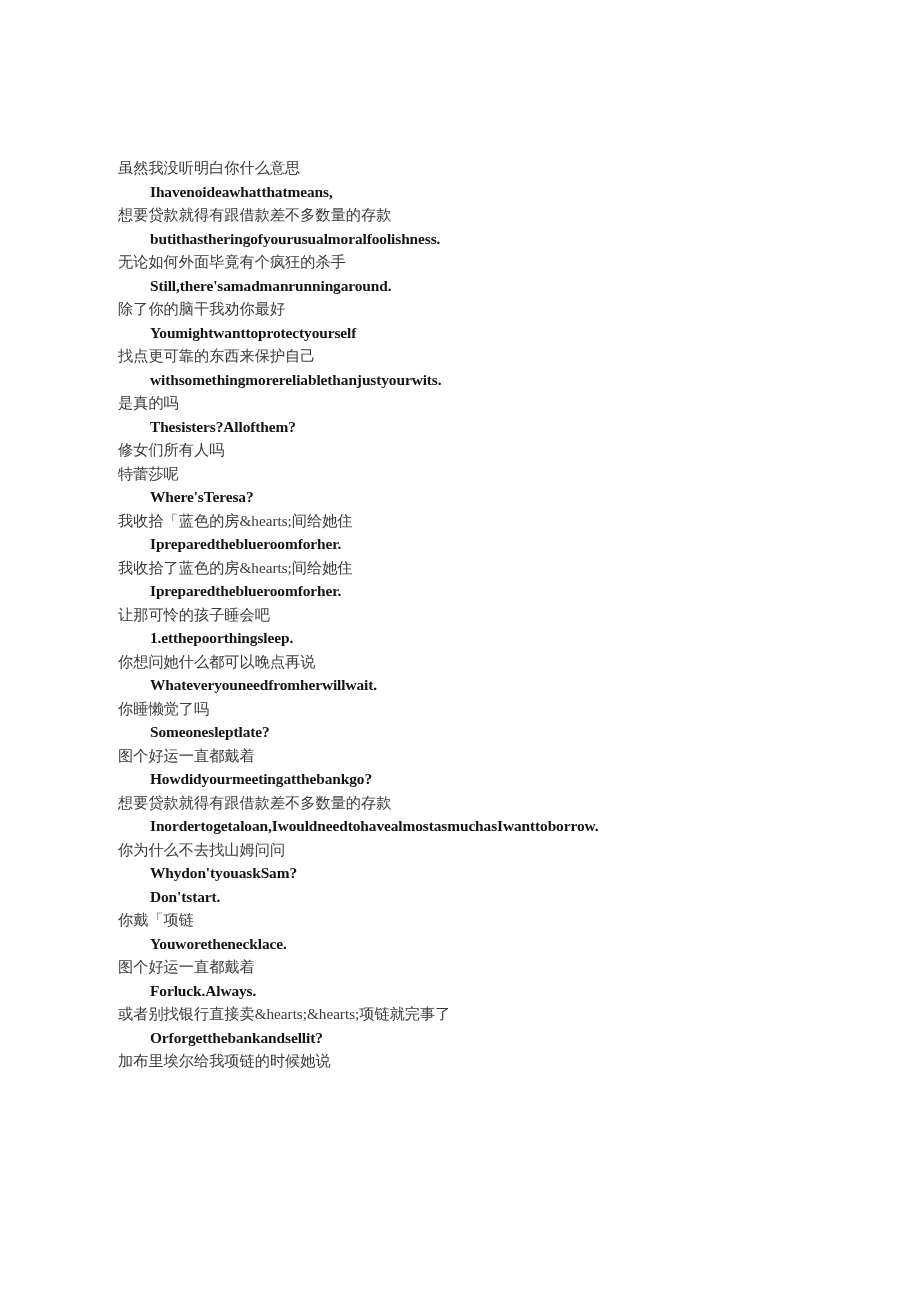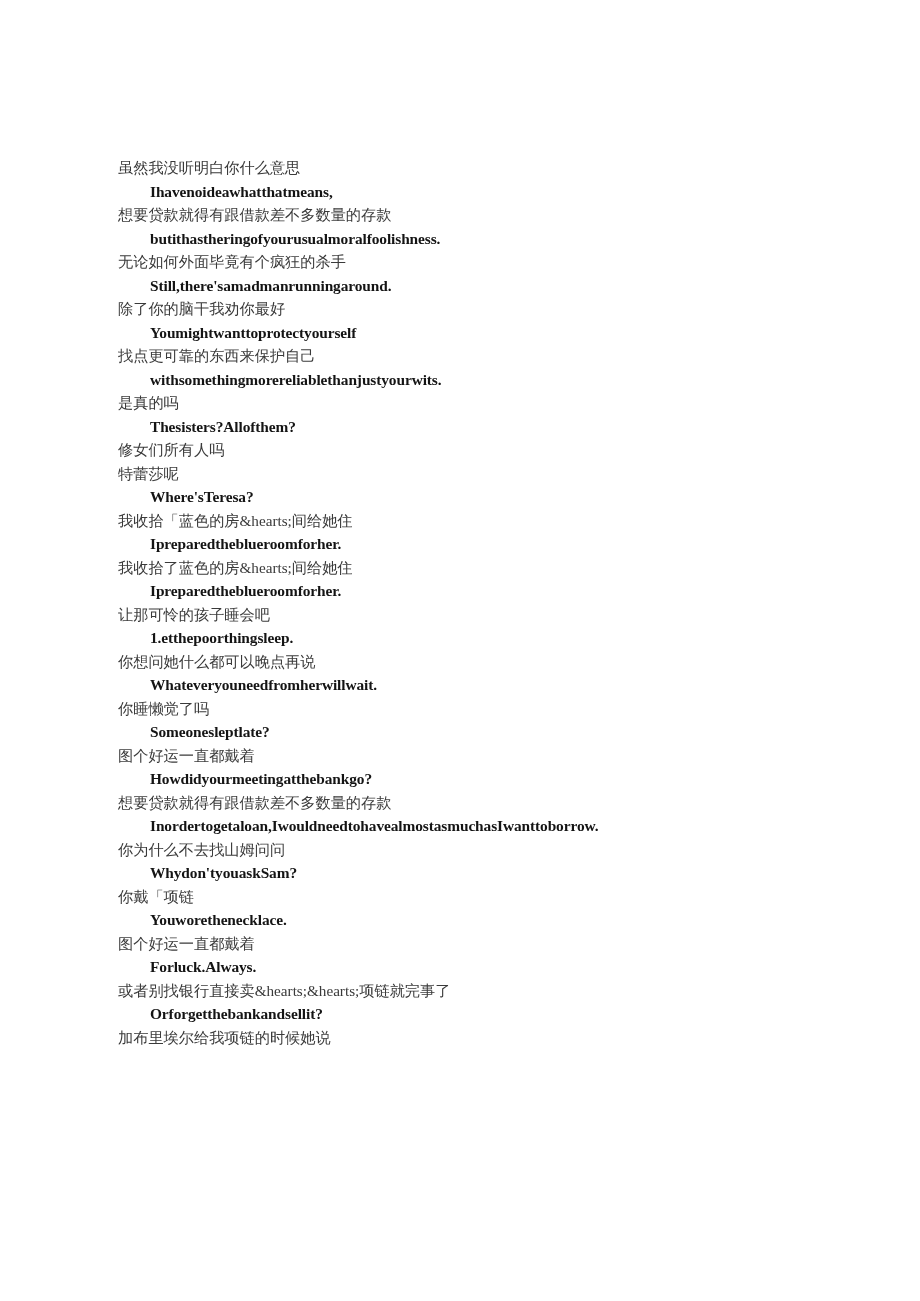--- a/index.html
+++ b/index.html
@@ -75,20 +75,21 @@
       <div class="line zh">你想问她什么都可以晚点再说</div>
       <div class="line en">Whateveryouneedfromherwillwait.</div>
       <div class="line zh">你睡懒觉了吗</div>
       <div class="line en">Someonesleptlate?</div>
       <div class="line zh">图个好运一直都戴着</div>
       <div class="line en">Howdidyourmeetingatthebankgo?</div>
       <div class="line zh">想要贷款就得有跟借款差不多数量的存款</div>
       <div class="line en">Inordertogetaloan,IwouldneedtohavealmostasmuchasIwanttoborrow.</div>
       <div class="line zh">你为什么不去找山姆问问</div>
       <div class="line en">Whydon'tyouaskSam?</div>
+      <div class="line en">Don'tstart.</div>
       <div class="line zh">你戴「项链</div>
       <div class="line en">Youworethenecklace.</div>
       <div class="line zh">图个好运一直都戴着</div>
       <div class="line en">Forluck.Always.</div>
       <div class="line zh">或者别找银行直接卖&amp;hearts;&amp;hearts;项链就完事了</div>
       <div class="line en">Orforgetthebankandsellit?</div>
       <div class="line zh">加布里埃尔给我项链的时候她说</div>
     </div>
 </div>
 

